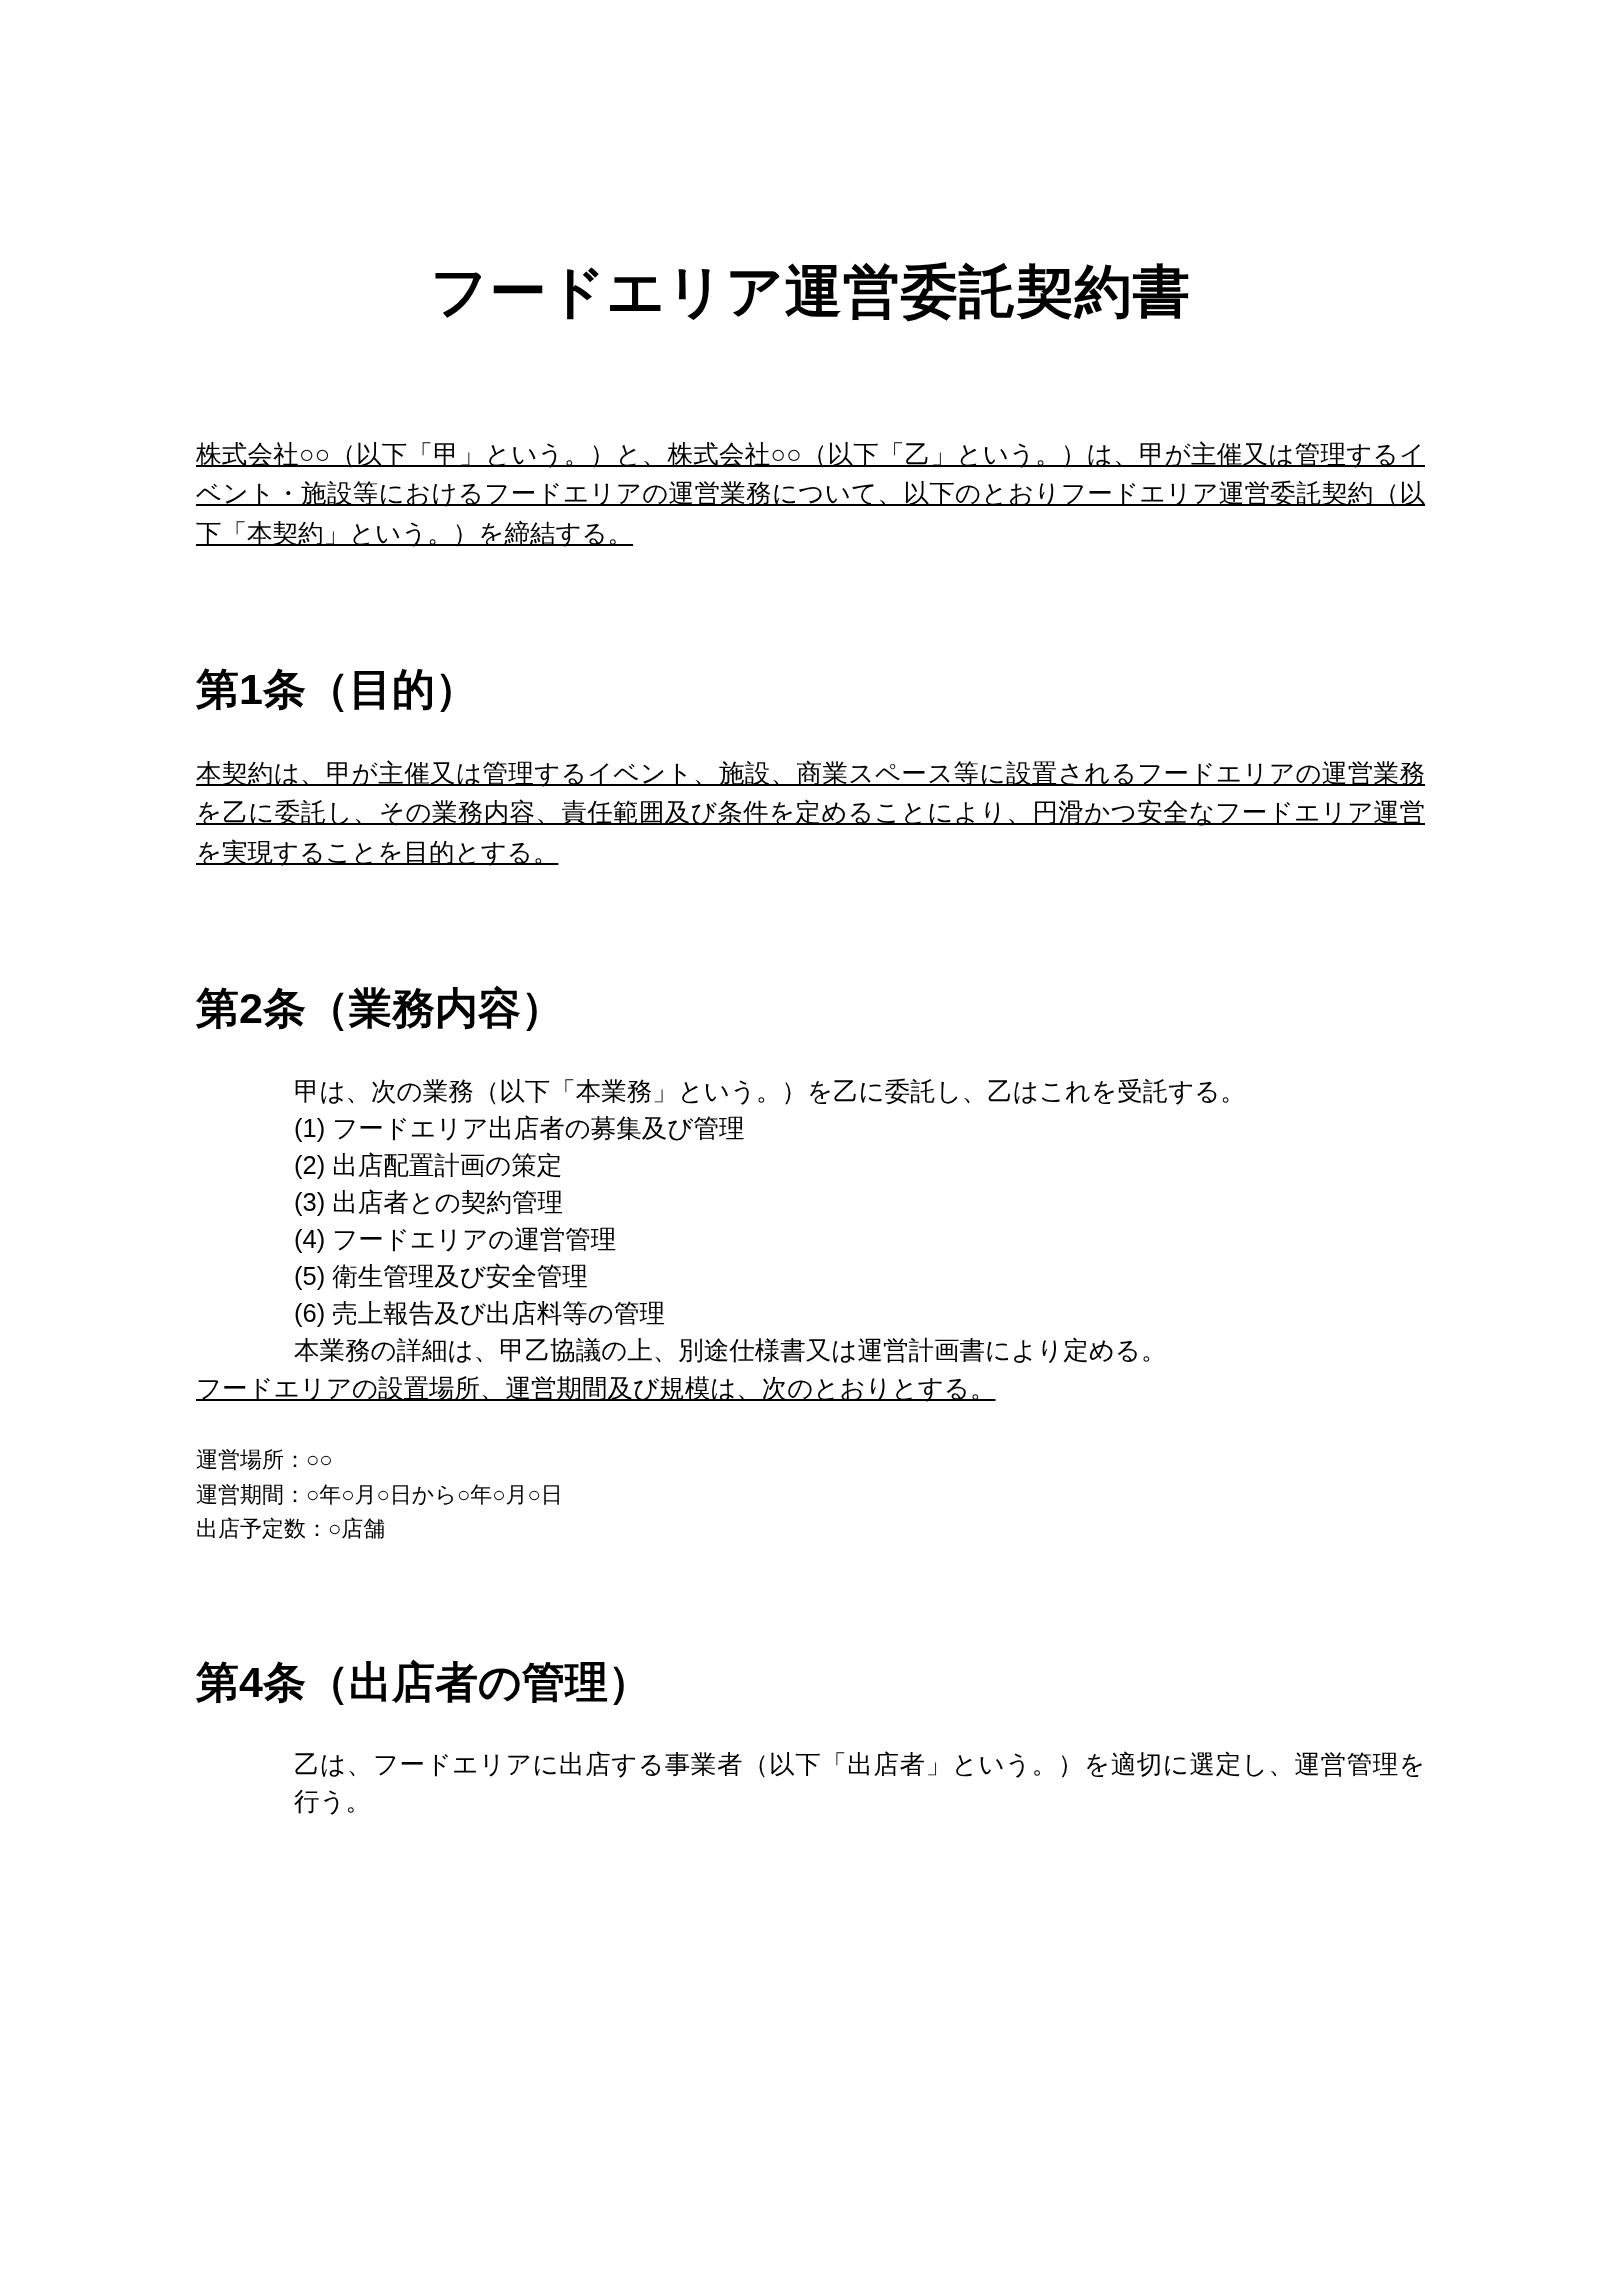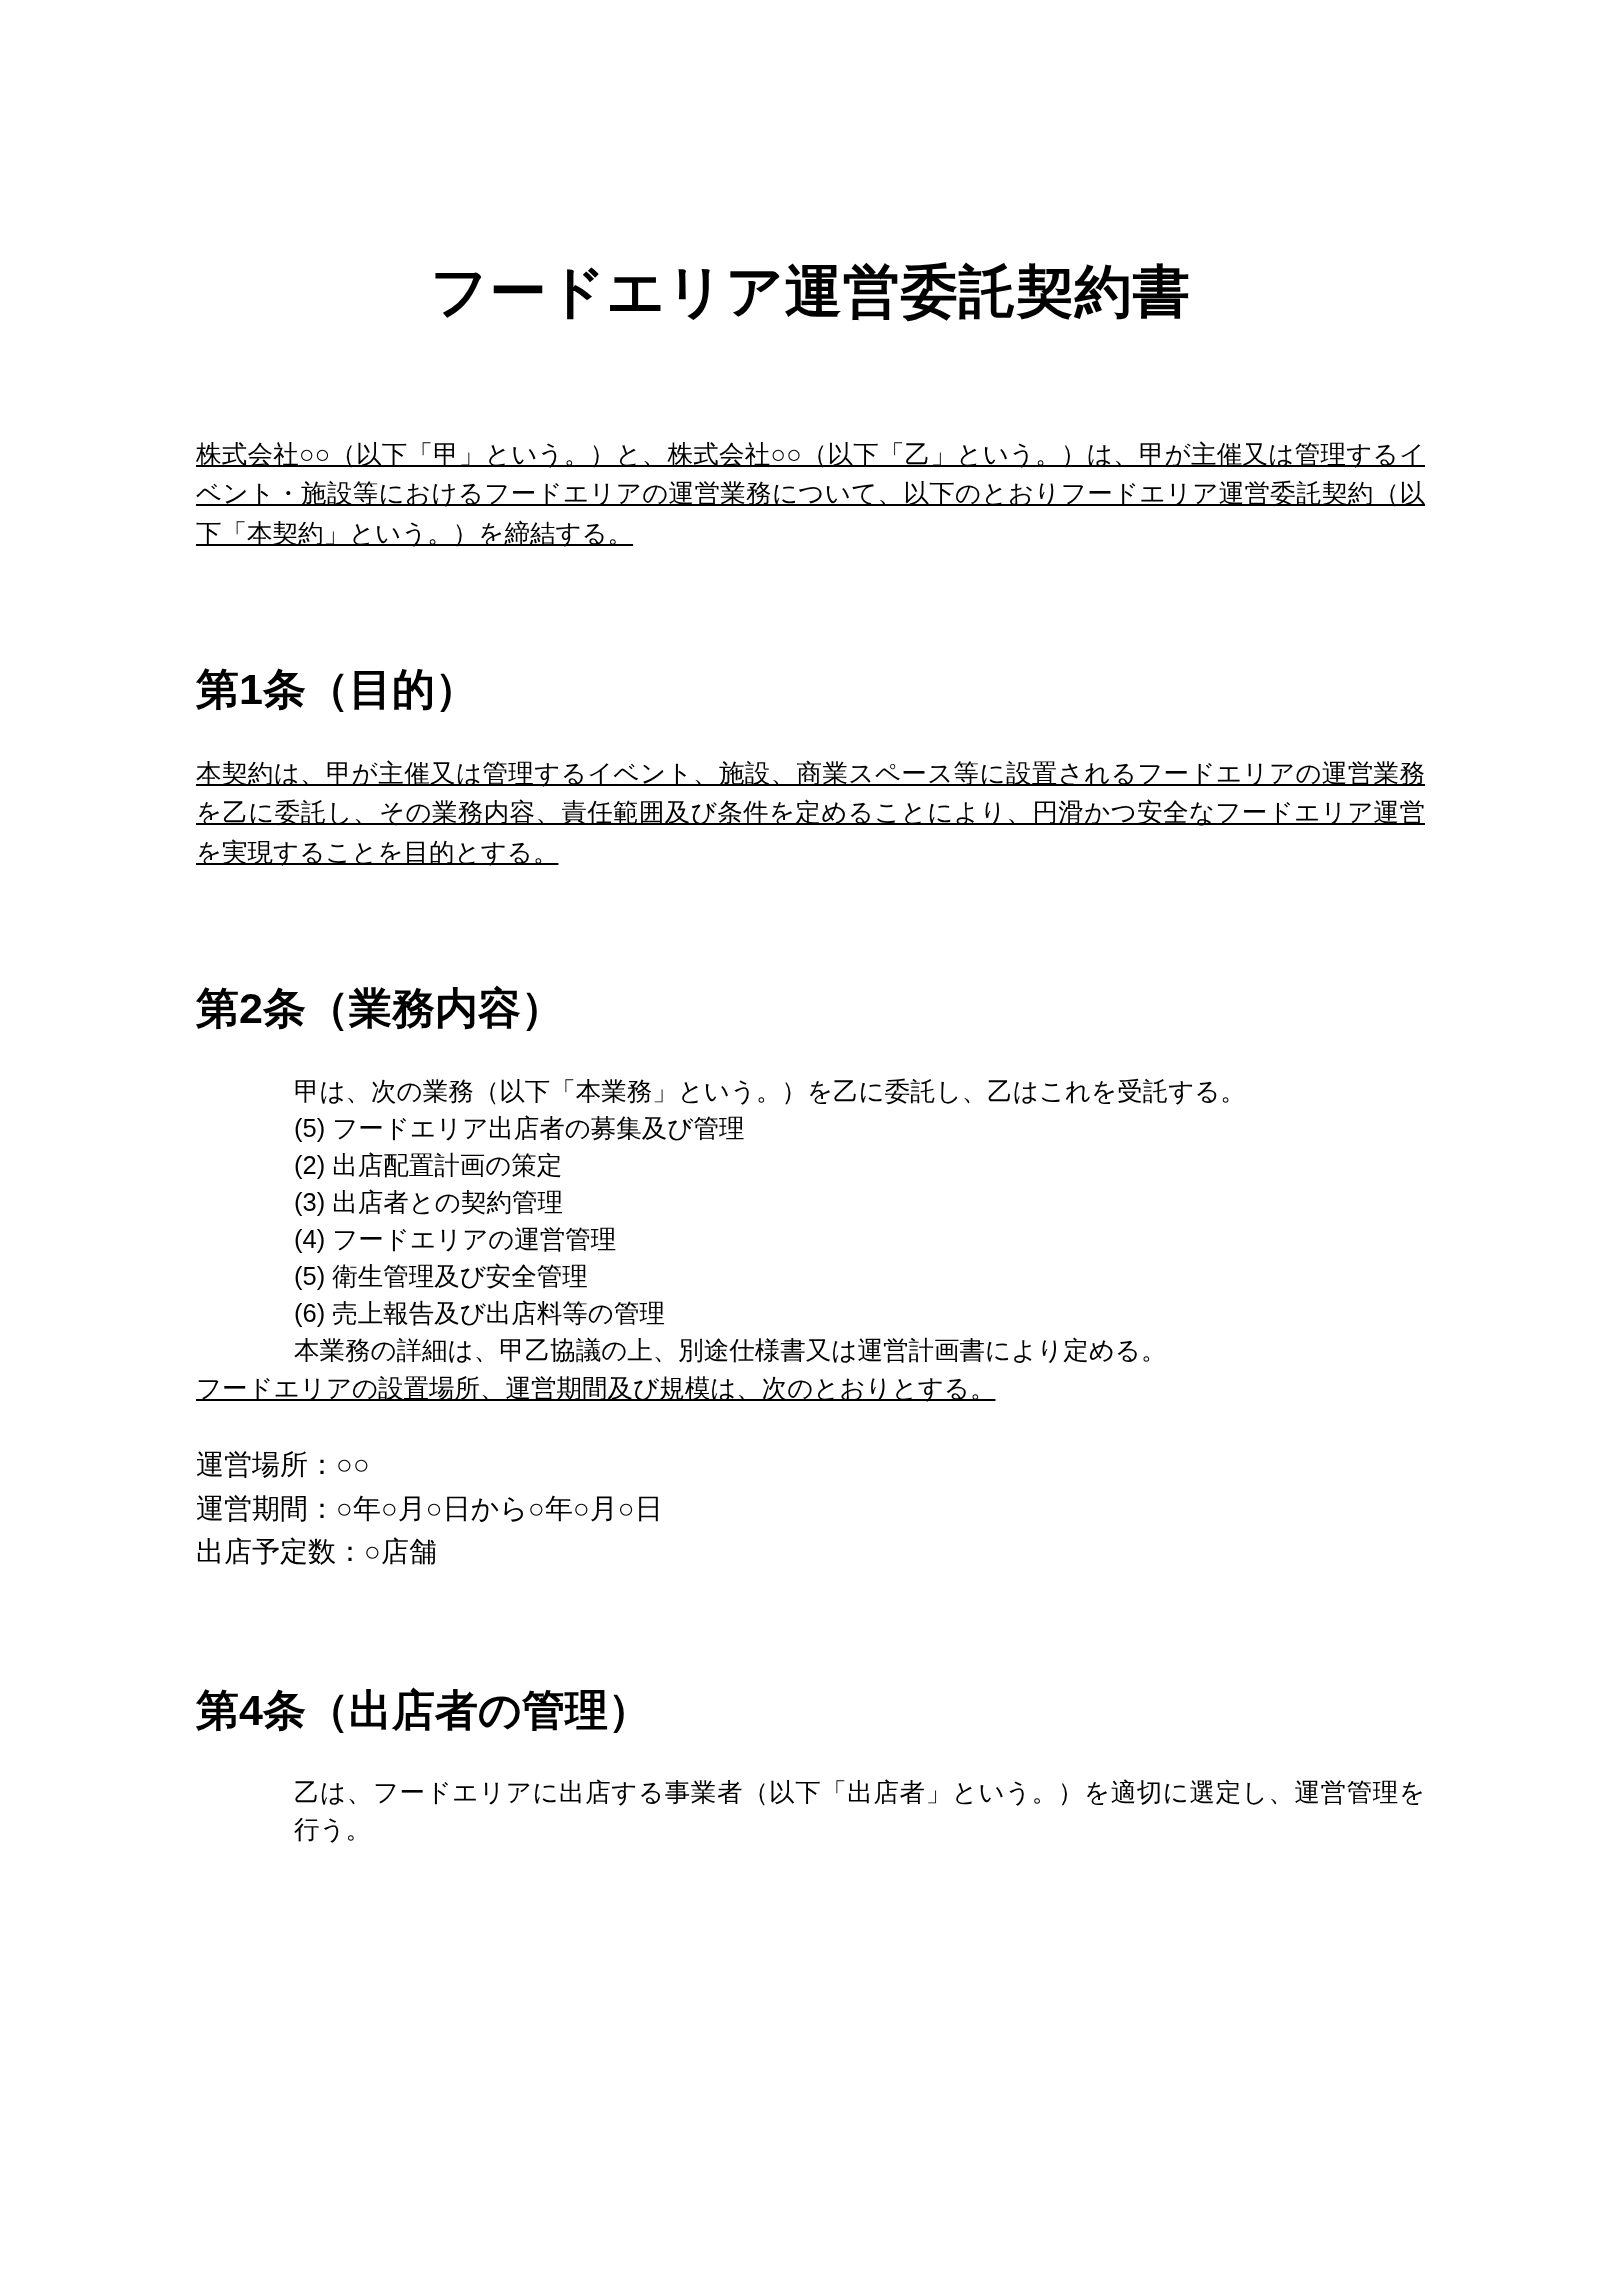--- a/index.html
+++ b/index.html
@@ -45,21 +45,21 @@
     margin: 0 0 0 98px;
     font-size: 25.5px;
     line-height: 1.45;
     text-align: justify;
   }
   .indent-block .line {
     margin: 0;
   }
   .detail-block {
     margin-top: 35px;
-    font-size: 28px;
+    font-size: 22px;
     line-height: 1.55;
   }
   .detail-block .line {
     margin: 0;
   }
 </style>
 </head>
 <body>
 
 <div class="page">
@@ -71,21 +71,21 @@
   <section>
     <h2 class="article-heading">第1条（目的）</h2>
     <p class="para">本契約は、甲が主催又は管理するイベント、施設、商業スペース等に設置されるフードエリアの運営業務を乙に委託し、その業務内容、責任範囲及び条件を定めることにより、円滑かつ安全なフードエリア運営を実現することを目的とする。</p>
   </section>
 
   <section>
     <h2 class="article-heading">第2条（業務内容）</h2>
     <div class="indent-block">
       <p class="line">甲は、次の業務（以下「本業務」という。）を乙に委託し、乙はこれを受託する。</p>
       <div>
-        <p class="line">(5) フードエリア出店者の募集及び管理</p>
+        <p class="line">(1) フードエリア出店者の募集及び管理</p>
         <p class="line">(2) 出店配置計画の策定</p>
         <p class="line">(3) 出店者との契約管理</p>
         <p class="line">(4) フードエリアの運営管理</p>
         <p class="line">(5) 衛生管理及び安全管理</p>
         <p class="line">(6) 売上報告及び出店料等の管理</p>
       </div>
       <p class="line">本業務の詳細は、甲乙協議の上、別途仕様書又は運営計画書により定める。</p>
     </div>
   </section>
 

